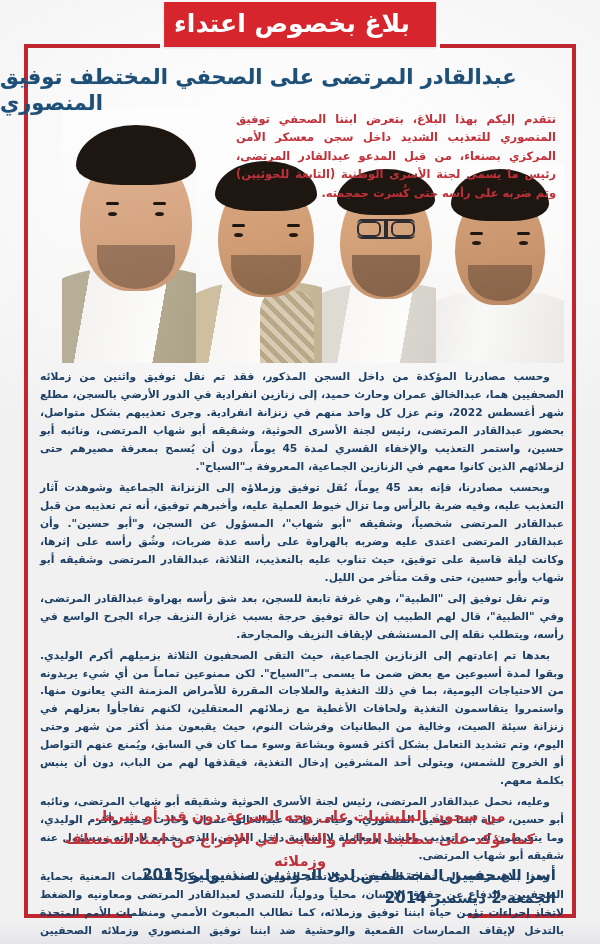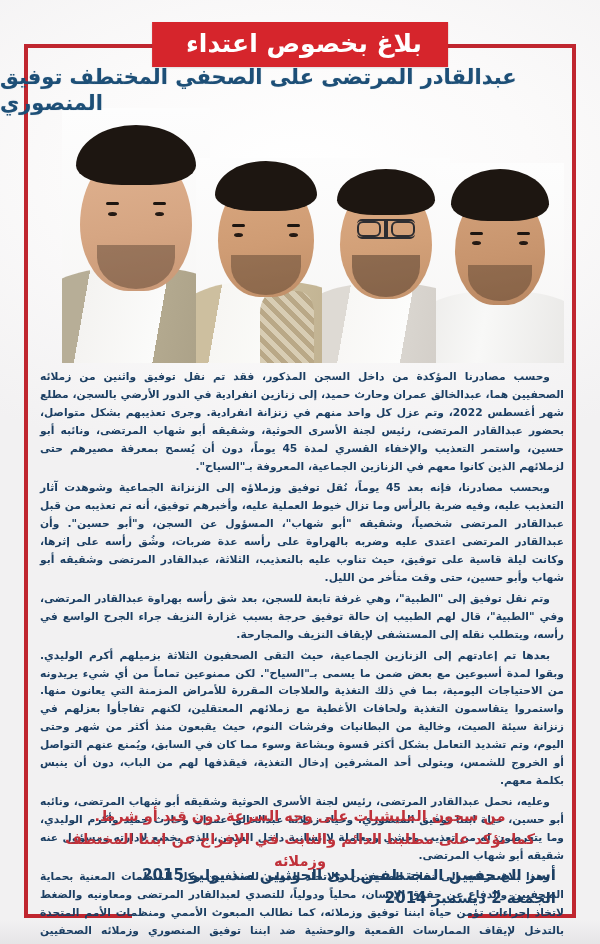--- a/index.html
+++ b/index.html
@@ -44,29 +44,29 @@
     top: 914px;
     height: 4px;
     background: #c0262f;
   }
   .frame-bot-left  { left: 24px;  width: 108px; }
   .frame-bot-right { right: 24px; width: 108px; }
 
   
   .banner {
     position: absolute;
-    top: 22px;
+    top: 2px;
     left: 50%;
     transform: translateX(-50%);
     background: #d6252c;
     color: #ffffff;
     font-size: 25px;
     font-weight: bold;
     line-height: 1;
-    padding: 9px 26px 11px 34px;
+    padding: 9px 26px 11px 10px;
     letter-spacing: 0px;
     white-space: nowrap;
     box-shadow: 0 1px 2px rgba(0,0,0,.12);
     z-index: 5;
   }
 
   
   .subtitle {
     position: absolute;
     top: 64px;
@@ -316,20 +316,21 @@
       <div class="head" style="width:90px;height:114px;bottom:58px;background:linear-gradient(170deg,#d3a17a 0%,#c8956e 55%,#ba8862 100%);"></div>
       <div class="hair" style="width:98px;height:52px;bottom:142px;"></div>
       <div class="brow" style="left:34px;bottom:128px;"></div>
       <div class="brow" style="right:34px;bottom:128px;"></div>
       <div class="eye" style="left:36px;bottom:118px;"></div>
       <div class="eye" style="right:36px;bottom:118px;"></div>
       <div class="beard" style="width:64px;height:36px;bottom:62px;"></div>
     </div>
   </div>
 
+  <div class="intro">نتقدم إليكم بهذا البلاغ، بتعرض ابننا الصحفي توفيق المنصوري للتعذيب الشديد داخل سجن معسكر الأمن المركزي بصنعاء، من قبل المدعو عبدالقادر المرتضى، رئيس ما يسمى لجنة الأسرى الوطنية (التابعة للحوثيين) وتم ضربه على رأسه حتى كُسرت جمجمته.</div>
 
   <div class="body-copy">
     <p>وحسب مصادرنا المؤكدة من داخل السجن المذكور، فقد تم نقل توفيق واثنين من زملائه الصحفيين هما، عبدالخالق عمران وحارث حميد، إلى زنازين انفرادية في الدور الأرضي بالسجن، مطلع شهر أغسطس 2022، وتم عزل كل واحد منهم في زنزانة انفرادية. وجرى تعذيبهم بشكل متواصل، بحضور عبدالقادر المرتضى، رئيس لجنة الأسرى الحوثية، وشقيقه أبو شهاب المرتضى، ونائبه أبو حسين، واستمر التعذيب والإخفاء القسري لمدة 45 يوماً، دون أن يُسمح بمعرفة مصيرهم حتى لزملائهم الذين كانوا معهم في الزنازين الجماعية، المعروفة بـ"السياح".</p>
     <p>وبحسب مصادرنا، فإنه بعد 45 يوماً، نُقل توفيق وزملاؤه إلى الزنزانة الجماعية وشوهدت آثار التعذيب عليه، وفيه ضربة بالرأس وما تزال خيوط العملية عليه، وأخبرهم توفيق، أنه تم تعذيبه من قبل عبدالقادر المرتضى شخصياً، وشقيقه "أبو شهاب"، المسؤول عن السجن، و"أبو حسين". وأن عبدالقادر المرتضى اعتدى عليه وضربه بالهراوة على رأسه عدة ضربات، وشُق رأسه على إثرها، وكانت ليلة قاسية على توفيق، حيث تناوب عليه بالتعذيب، الثلاثة، عبدالقادر المرتضى وشقيقه أبو شهاب وأبو حسين، حتى وقت متأخر من الليل.</p>
     <p>وتم نقل توفيق إلى "الطبية"، وهي غرفة تابعة للسجن، بعد شق رأسه بهراوة عبدالقادر المرتضى، وفي "الطبية"، قال لهم الطبيب إن حالة توفيق حرجة بسبب غزارة النزيف جراء الجرح الواسع في رأسه، ويتطلب نقله إلى المستشفى لإيقاف النزيف والمجارحة.</p>
     <p>بعدها تم إعادتهم إلى الزنازين الجماعية، حيث التقى الصحفيون الثلاثة بزميلهم أكرم الوليدي. وبقوا لمدة أسبوعين مع بعض ضمن ما يسمى بـ"السياح". لكن ممنوعين تماماً من أي شيء يريدونه من الاحتياجات اليومية، بما في ذلك التغذية والعلاجات المقررة للأمراض المزمنة التي يعانون منها. واستمروا يتقاسمون التغذية ولحافات الأغطية مع زملائهم المعتقلين، لكنهم تفاجأوا بعزلهم في زنزانة سيئة الصيت، وخالية من البطانيات وفرشات النوم، حيث يقبعون منذ أكثر من شهر وحتى اليوم، وتم تشديد التعامل بشكل أكثر قسوة وبشاعة وسوء مما كان في السابق، ويُمنع عنهم التواصل أو الخروج للشمس، ويتولى أحد المشرفين إدخال التغذية، فيقذفها لهم من الباب، دون أن ينبس بكلمة معهم.</p>
     <p>وعليه، نحمل عبدالقادر المرتضى، رئيس لجنة الأسرى الحوثية وشقيقه أبو شهاب المرتضى، ونائبه أبو حسين، حياة ابننا توفيق المنصوري، وحياة زملائه عبدالخالق عمران وحارث حميد وأكرم الوليدي، وما يتعرضون له من تعذيب وحشي ومعاملة لاإنسانية داخل السجن، الذي يخضع لإدارته ومسؤول عنه شقيقه أبو شهاب المرتضى.</p>
     <p>وهذا بلاغ نرفعه إلى نقابة الصحفيين والاتحاد الدولي للصحفيين وكل المنظمات المعنية بحماية الصحفيين والدفاع عن حقوق الإنسان، محلياً ودولياً، للتصدي لعبدالقادر المرتضى ومعاونيه والضغط لاتخاذ إجراءات تؤمن حياة ابننا توفيق وزملائه، كما نطالب المبعوث الأممي ومنظمات الأمم المتحدة بالتدخل لإيقاف الممارسات القمعية والوحشية ضد ابننا توفيق المنصوري وزملائه الصحفيين المختطفين، وإنقاذ حياتهم ونقلهم بشكل عاجل إلى المستشفى لتلقي العلاج اللازم وتقديم الرعاية الصحية لهم والسماح بزيارتهم والاطمئنان على حياتهم.</p>
   </div>
 

